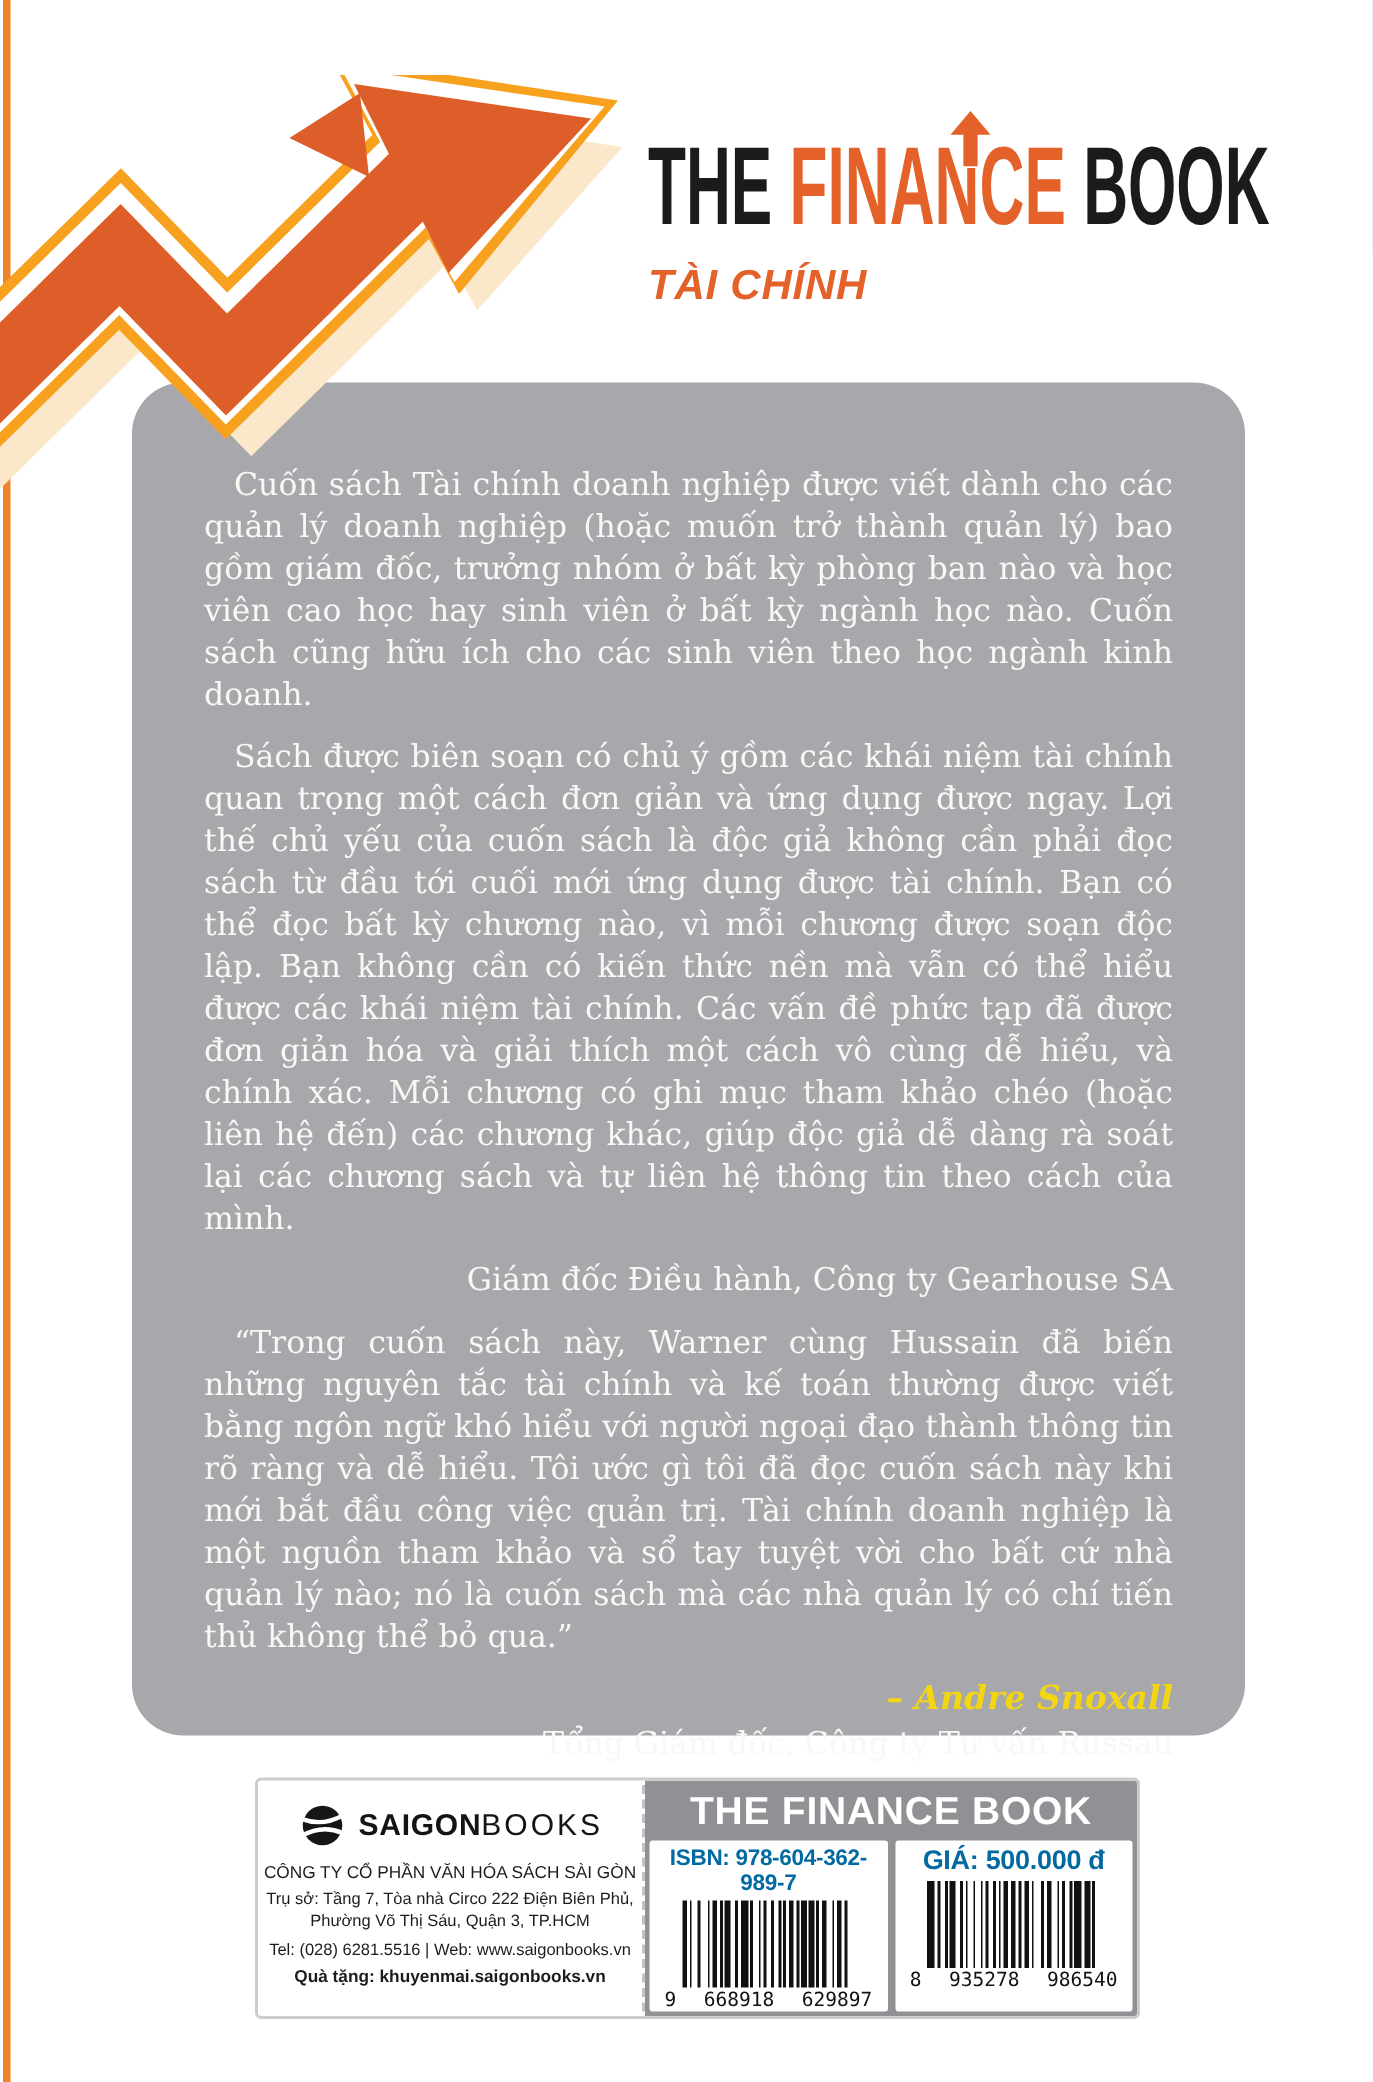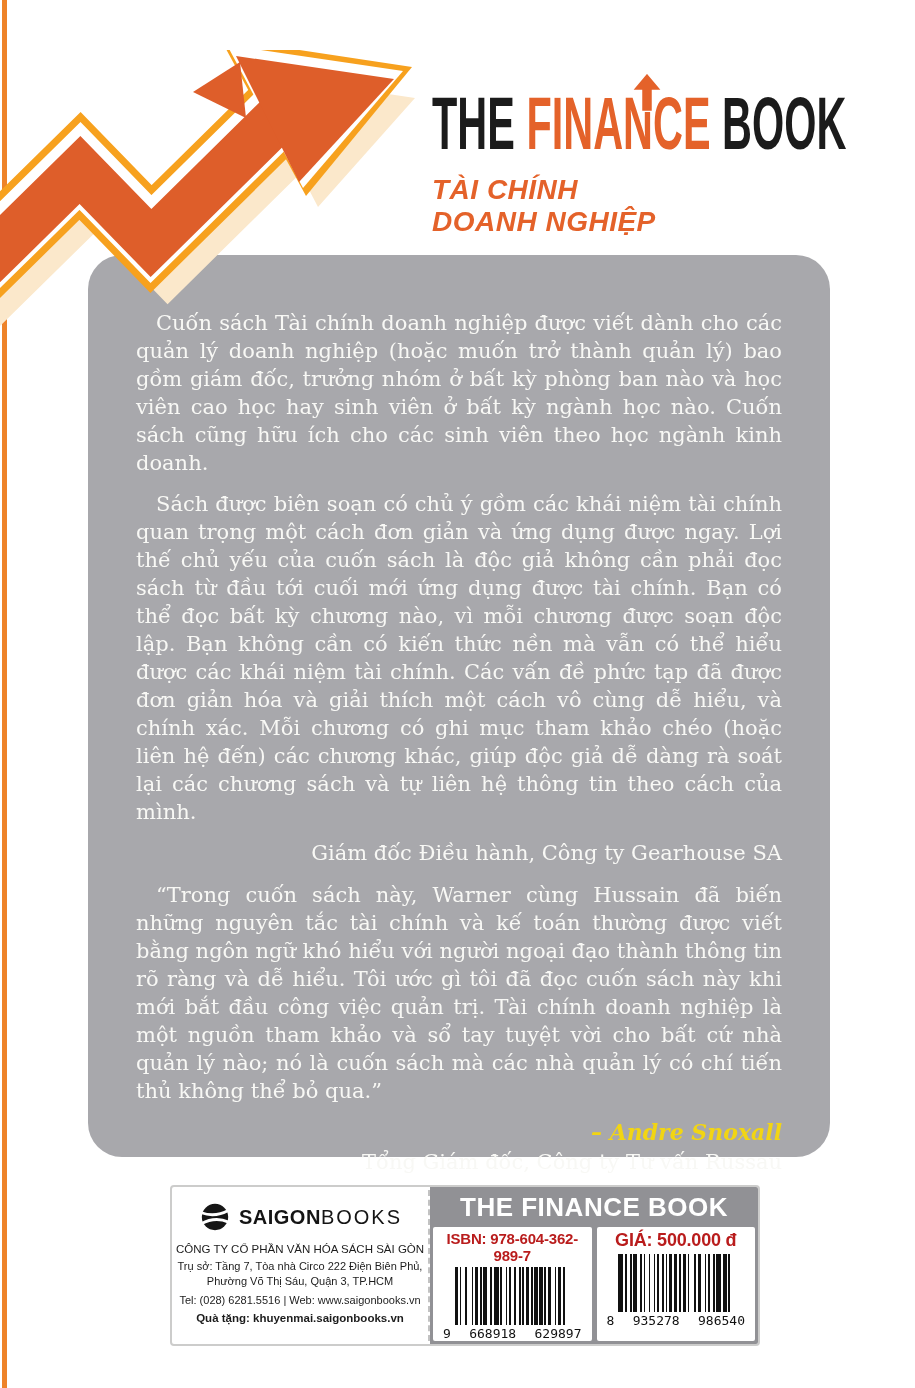--- a/index.html
+++ b/index.html
@@ -43,21 +43,21 @@
   .pub .company{font-size:11.5px;font-weight:normal;margin-bottom:4px;text-align:center;}
   .pub .addr{font-size:11px;line-height:15px;}
   .pub .contact{font-size:11px;line-height:15px;margin-top:4px;}
   .pub .gift{font-size:11.5px;font-weight:bold;margin-top:4px;}
   .divider{border-left:2px dashed #c2c2c2;margin:3px 0;}
   .label-right{flex:1;background:#919195;display:flex;flex-direction:column;}
   .band{height:42px;display:flex;align-items:center;justify-content:center;color:#ffffff;
         font-size:26px;font-weight:800;letter-spacing:.5px;}
   .panels{flex:1;display:flex;gap:5px;padding:0 3px 3px 3px;}
   .panel{flex:1;background:#ffffff;text-align:center;padding-top:3px;border-radius:2px;}
-  .panel .ptxt{font-size:15px;font-weight:bold;color:#b91c1c;letter-spacing:-.2px;}
+  .panel .ptxt{font-size:15px;font-weight:bold;color:#0369a1;letter-spacing:-.2px;}
   .panel .ptxt.price{font-size:18px;}
   .bars{display:flex;height:58px;margin:3px auto 0 auto;justify-content:center;}
   .bars .bar{background:#111;height:100%;}
   .bars .gap{background:transparent;height:100%;}
   .digits{display:flex;justify-content:space-between;padding:0 10px;margin-top:1px;
           font-family:"DejaVu Sans Mono",monospace;font-size:13px;color:#111;}
 </style>
 </head>
 <body>
 
@@ -90,21 +90,20 @@
     </g>
   </svg>
 
   <div class="title-block">
     <h1 class="main-title"><span>THE</span> <span class="t-orange">FINANCE</span> <span>BOOK</span></h1>
     <svg class="title-arrow" width="34" height="40" viewBox="0 0 34 40">
       <polygon points="17,0 33,19 23,19 23,40 11,40 11,19 1,19" fill="#e4622a" stroke="#ffffff" stroke-width="2.5"></polygon>
     </svg>
     <div class="subtitle">
       <div>TÀI CHÍNH</div>
-      <div>DOANH NGHIỆP</div>
     </div>
   </div>
 
   <div class="gray-box">
     <p>Cuốn sách Tài chính doanh nghiệp được viết dành cho các quản lý doanh nghiệp (hoặc muốn trở thành quản lý) bao gồm giám đốc, trưởng nhóm ở bất kỳ phòng ban nào và học viên cao học hay sinh viên ở bất kỳ ngành học nào. Cuốn sách cũng hữu ích cho các sinh viên theo học ngành kinh doanh.</p>
     <p>Sách được biên soạn có chủ ý gồm các khái niệm tài chính quan trọng một cách đơn giản và ứng dụng được ngay. Lợi thế chủ yếu của cuốn sách là độc giả không cần phải đọc sách từ đầu tới cuối mới ứng dụng được tài chính. Bạn có thể đọc bất kỳ chương nào, vì mỗi chương được soạn độc lập. Bạn không cần có kiến thức nền mà vẫn có thể hiểu được các khái niệm tài chính. Các vấn đề phức tạp đã được đơn giản hóa và giải thích một cách vô cùng dễ hiểu, và chính xác. Mỗi chương có ghi mục tham khảo chéo (hoặc liên hệ đến) các chương khác, giúp độc giả dễ dàng rà soát lại các chương sách và tự liên hệ thông tin theo cách của mình.</p>
     <div class="attr">
       <span class="role">Giám đốc Điều hành, Công ty Gearhouse SA</span>
     </div>
     <p>“Trong cuốn sách này, Warner cùng Hussain đã biến những nguyên tắc tài chính và kế toán thường được viết bằng ngôn ngữ khó hiểu với người ngoại đạo thành thông tin rõ ràng và dễ hiểu. Tôi ước gì tôi đã đọc cuốn sách này khi mới bắt đầu công việc quản trị. Tài chính doanh nghiệp là một nguồn tham khảo và sổ tay tuyệt vời cho bất cứ nhà quản lý nào; nó là cuốn sách mà các nhà quản lý có chí tiến thủ không thể bỏ qua.”</p>

